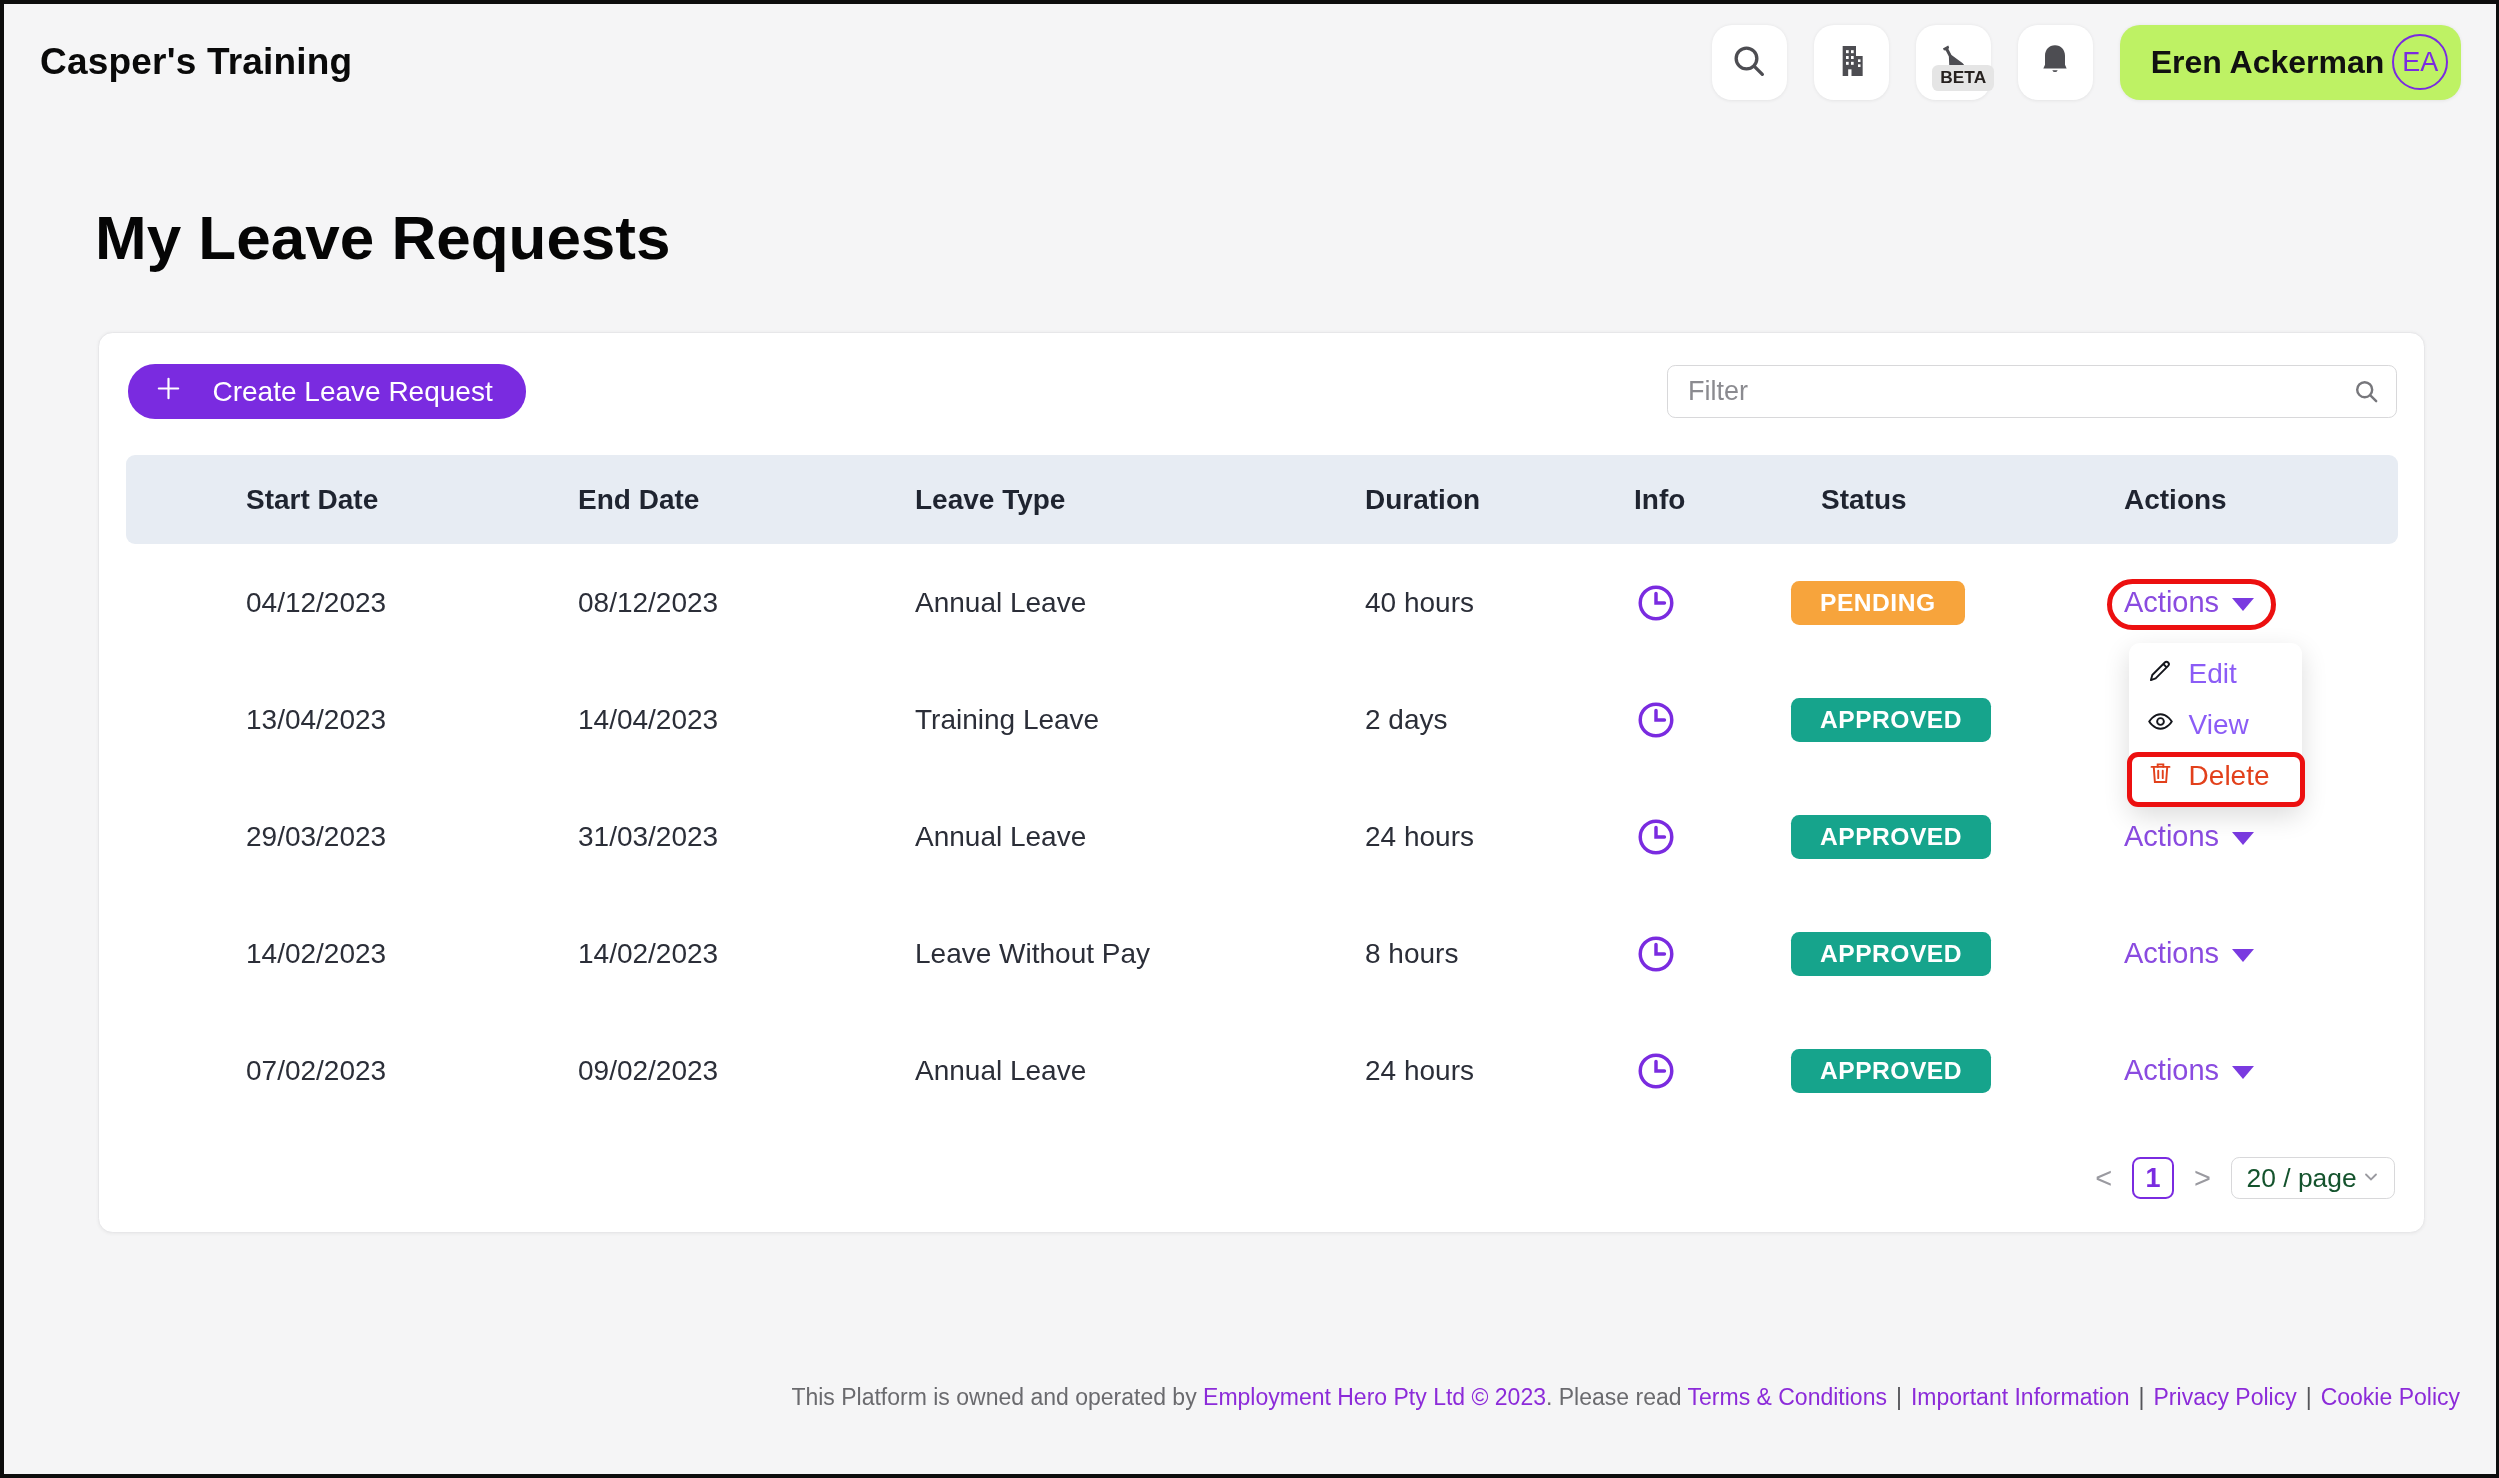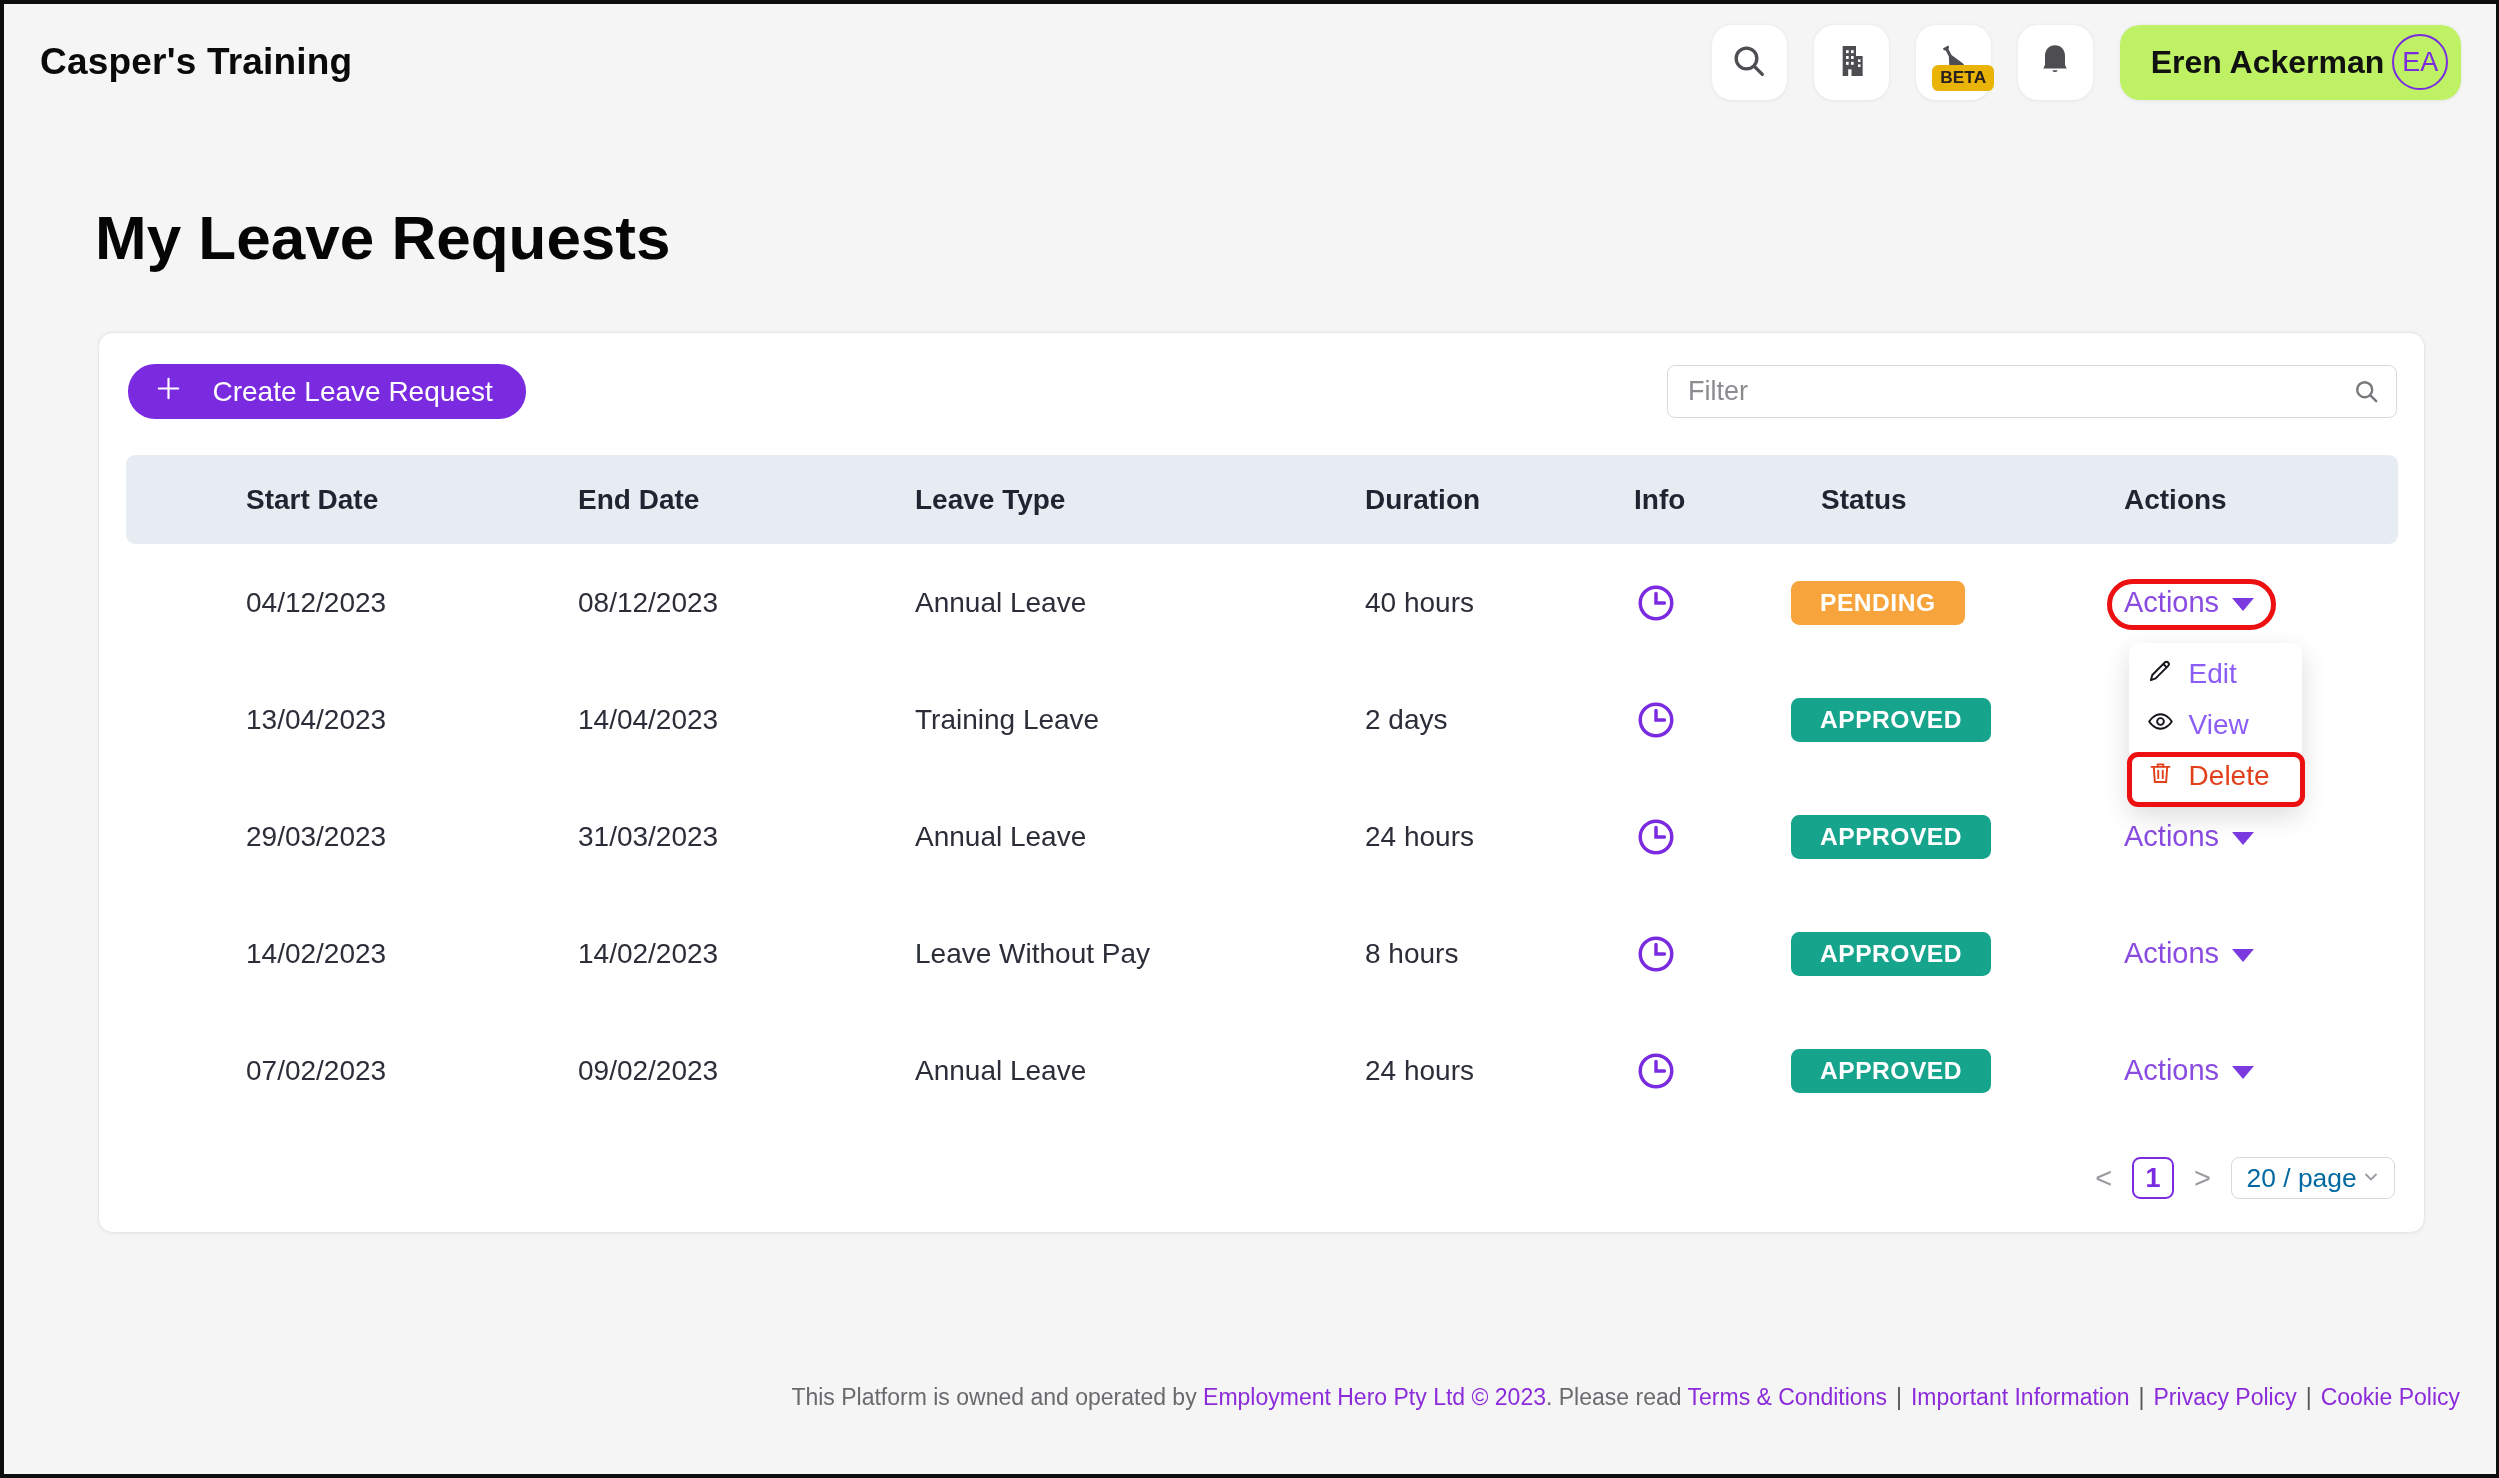--- a/index.html
+++ b/index.html
@@ -15,21 +15,21 @@
 
   
   .topbar { position:absolute; left:36px; right:35px; top:16.4px; height:84px;
     display:flex; align-items:center; justify-content:space-between; }
   .app-title { font-size:37px; font-weight:800; color:#0a0a0a; letter-spacing:0.2px; }
   .topbar-right { display:flex; align-items:center; gap:27px; }
   .icon-btn { width:75px; height:75px; background:#ffffff; border-radius:20px;
     display:flex; align-items:center; justify-content:center; position:relative;
     box-shadow:0 0.9px 3.6px rgba(0,0,0,.07); cursor:pointer; }
   .icon-btn svg { width:40px; height:40px; }
-  .beta-badge { position:absolute; right:-3.6px; bottom:9px; background:#eab308;
+  .beta-badge { position:absolute; right:-3.6px; bottom:9px; background:#e5e5e5;
     color:#26211f; font-size:17.3px; font-weight:800; padding:2.7px 8.2px; border-radius:6.4px; }
   .profile-chip { height:75px; background:#bef264; border-radius:20px;
     display:flex; align-items:center; gap:8px; padding:0 12.7px 0 31px;
     box-shadow:0 0.9px 3.6px rgba(0,0,0,.07); cursor:pointer; }
   .profile-name { font-size:32px; font-weight:800; color:#111; }
   .avatar { width:56px; height:56px; border-radius:50%; border:2.7px solid #7a2be0;
     color:#7a2be0; font-size:27px; display:flex; align-items:center; justify-content:center; }
 
   
   .page-title { position:absolute; left:91px; top:198px; font-size:62px; font-weight:800; color:#050505; }
@@ -84,21 +84,21 @@
   .annot-delete  { left:2028px; top:419px; width:178px; height:55px; border-radius:11px; }
 
   
   .pagination { position:absolute; right:29px; top:824px; display:flex; align-items:center; gap:20px; }
   .pg-arrow { font-size:29px; color:#9a9aa0; cursor:pointer; }
   .pg-current { width:42px; height:42px; border:2.7px solid #7a2be0; border-radius:8.2px;
     color:#7a2be0; font-size:27px; font-weight:800; display:flex; align-items:center;
     justify-content:center; cursor:pointer; }
   .pg-size { width:164px; height:42px; border:1.8px solid #d8d8da; border-radius:8.2px;
     display:flex; align-items:center; justify-content:space-between;
-    padding:0 12.7px 0 14.6px; font-size:26.4px; color:#0369a1; cursor:pointer; background:#fff; }
+    padding:0 12.7px 0 14.6px; font-size:26.4px; color:#14532d; cursor:pointer; background:#fff; }
   .pg-size svg { width:20px; height:20px; }
 
   
   .footer { position:absolute; right:36px; top:1370px; text-align:right;
     font-size:23px; color:#6a6a6e; line-height:47px; white-space:nowrap; }
   .footer a, .footer .flink { color:#8c2bd9; text-decoration:none; cursor:pointer; }
   .fsep { color:#55555a; margin:0 9px; }
   .sp { white-space:pre; }
 </style>
 </head>

